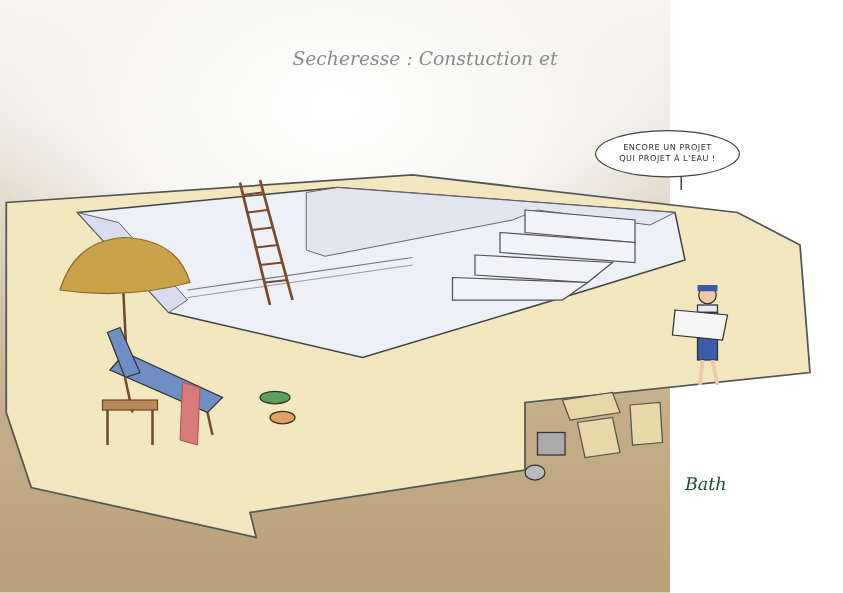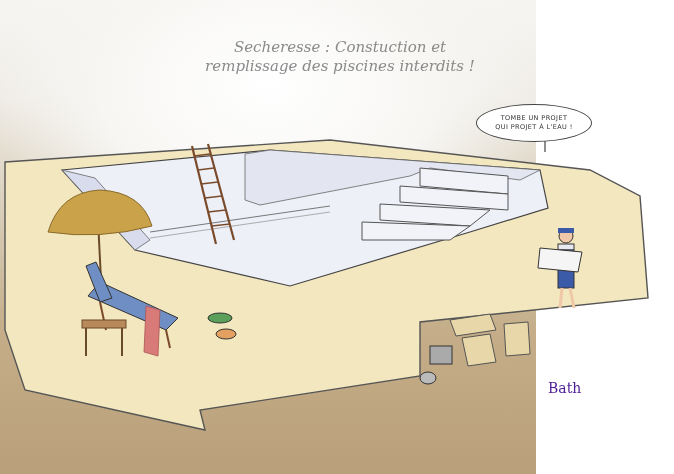--- a/index.html
+++ b/index.html
@@ -23,34 +23,33 @@
     .title span { display: block; }
     .bubble {
       position: absolute; left: 476px; top: 104px; width: 114px; height: 36px;
       background: #ffffff; border: 1.2px solid #444; border-radius: 50%;
       display: flex; flex-direction: column; align-items: center; justify-content: center;
       font-family: "DejaVu Sans", sans-serif; font-size: 6.5px; letter-spacing: 0.4px;
       color: #333; line-height: 9px;
     }
     .signature {
       position: absolute; left: 548px; top: 380px;
-      font-family: "DejaVu Serif", serif; font-size: 14px;
-      color: #4c1d95;
+      font-family: "DejaVu Serif", serif; font-style: italic; font-size: 14px;
+      color: #14532d;
     }
     svg { position: absolute; left: 0; top: 0; }
   </style>
 </head>
 <body>
 
 <div class="scene">
   <div class="bg"></div>
 
   <div class="title">
     <span>Secheresse : Constuction et</span>
-    <span>remplissage des piscines interdits !</span>
   </div>
 
   <svg width="674" height="474" viewBox="0 0 674 474">
 
     <polygon points="5,162 330,140 590,170 640,196 648,298 420,322 420,376 200,410 205,430 25,390 5,330" fill="#f3e7bf" stroke="#555" stroke-width="1.4"></polygon>
 
     <polygon points="62,170 270,150 540,170 548,208 470,232 290,286 135,250" fill="#eef0f8" stroke="#444" stroke-width="1.2"></polygon>
 
     <polygon points="62,170 135,250 150,240 95,178" fill="#d9dcec" stroke="#666" stroke-width="0.8"></polygon>
     <polygon points="245,154 270,150 540,170 520,180 430,168 410,176 260,205 245,200" fill="#e3e5f0" stroke="#666" stroke-width="0.8"></polygon>
@@ -119,18 +118,18 @@
       <rect x="558" y="268" width="16" height="20" fill="#3b5aa8" stroke="#333"></rect>
       <line x1="562" y1="288" x2="560" y2="308" stroke="#f0c8a8" stroke-width="3"></line>
       <line x1="570" y1="288" x2="574" y2="308" stroke="#f0c8a8" stroke-width="3"></line>
       <polygon points="540,248 582,252 578,272 538,268" fill="#f5f5f5" stroke="#333"></polygon>
     </g>
 
     <line x1="545" y1="140" x2="545" y2="152" stroke="#444" stroke-width="1.2"></line>
   </svg>
 
   <div class="bubble">
-    <span>TOMBE UN PROJET</span>
+    <span>ENCORE UN PROJET</span>
     <span>QUI PROJET À L'EAU !</span>
   </div>
 
   <div class="signature">Bath</div>
 </div>
 
 </body></html>

